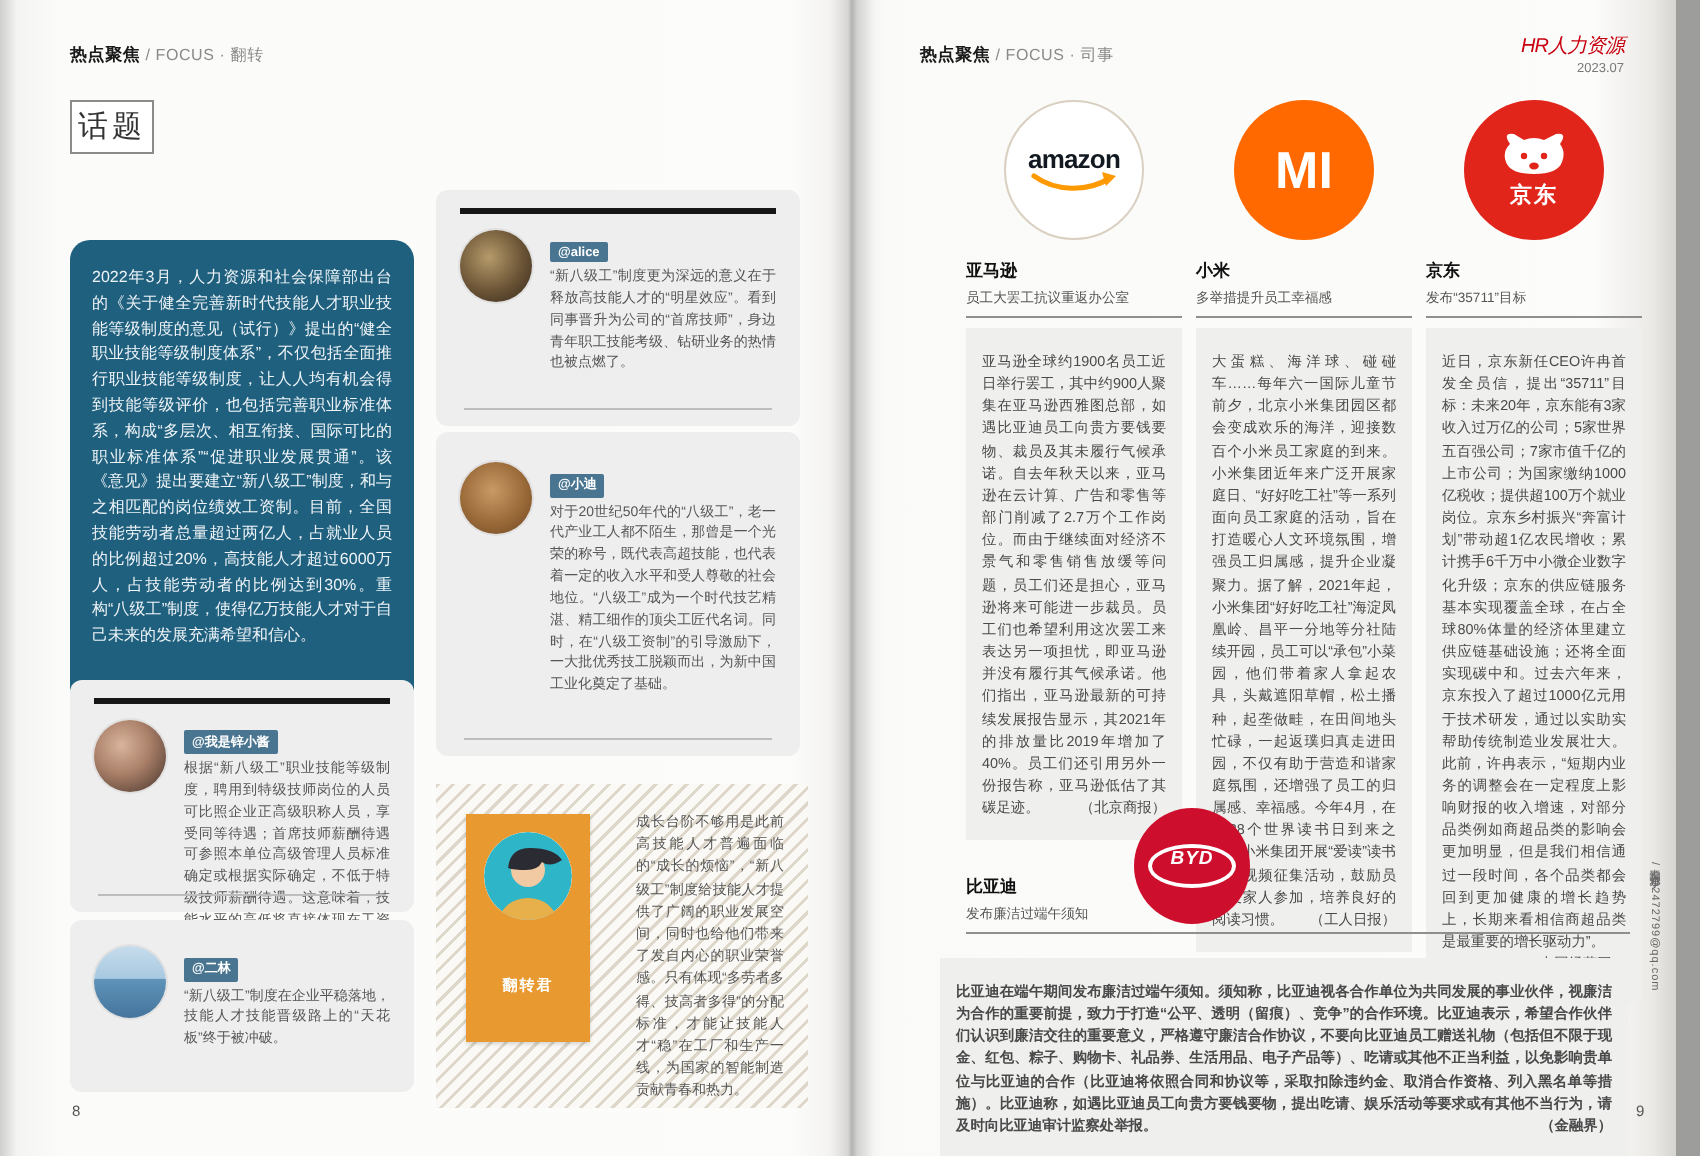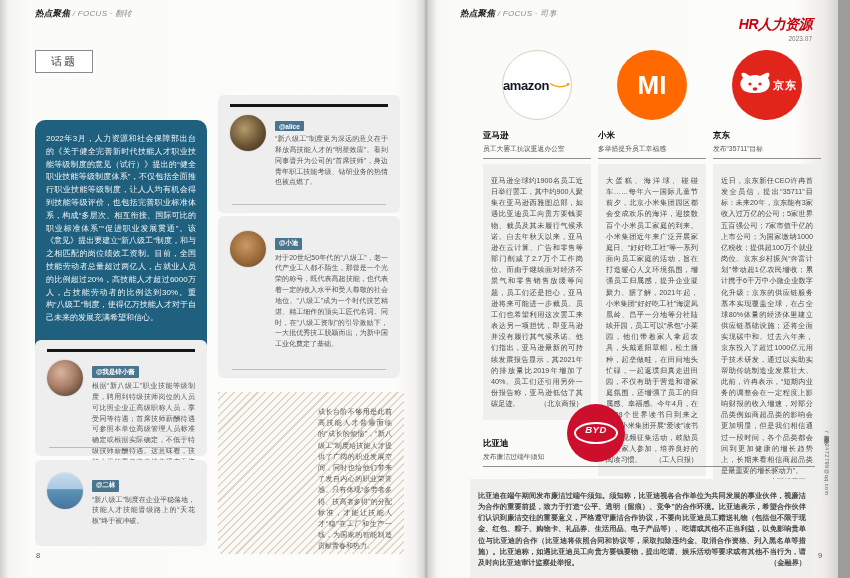--- a/index.html
+++ b/index.html
@@ -18,30 +18,30 @@
     left:425px;width:413px;
     background:linear-gradient(90deg,#e6e6e4 0%,#fafaf8 4%,#fcfcfb 90%,#eceae7 97%,#d6d4d1 100%);
   }
   .fold{
     position:absolute;left:415px;top:0;width:22px;height:578px;z-index:5;pointer-events:none;
     background:linear-gradient(90deg,rgba(0,0,0,0) 0%,rgba(0,0,0,.10) 40%,rgba(0,0,0,.22) 50%,rgba(0,0,0,.10) 62%,rgba(0,0,0,0) 100%);
   }
   .edge-right{position:absolute;left:838px;top:0;width:12px;height:578px;background:#9d9d9b;}
 
   
-  .hdr{position:absolute;top:8px;font-size:8px;color:#8a8a8a;letter-spacing:.3px;font-style:italic;}
+  .hdr{position:absolute;top:22px;font-size:8px;color:#8a8a8a;letter-spacing:.3px;}
   .hdr b{color:#1a1a1a;font-size:8.5px;}
   .brand{position:absolute;right:26px;top:16px;text-align:right;}
-  .brand .logo{font-size:14px;font-weight:bold;font-style:italic;color:#c8000f;letter-spacing:-.5px;}
+  .brand .logo{font-size:10px;font-weight:normal;font-style:italic;color:#c8000f;letter-spacing:-.5px;}
   .brand .issue{font-size:6.5px;color:#777;margin-top:1px;}
 
   
   .topicbox{
     position:absolute;left:35px;top:50px;border:1px solid #8b8b8b;color:#333;
-    font-size:11px;padding:3px 15px;letter-spacing:2px;background:#fff;
+    font-size:15px;padding:3px 3px;letter-spacing:2px;background:#fff;
   }
   .banner{
     position:absolute;left:35px;top:86px;width:172px;height:34px;background:#e8992f;
     color:#fff;font-size:8.6px;font-weight:bold;display:flex;align-items:center;justify-content:center;
     letter-spacing:.4px;
   }
   .banner .mk{width:3px;height:3px;background:#fff;margin:0 6px;flex:0 0 auto;}
   .intro{
     position:absolute;left:35px;top:120px;width:172px;height:236px;background:#20607f;
     border-radius:10px;box-sizing:border-box;padding:13px 11px;
@@ -76,21 +76,21 @@
     box-shadow:0 1px 2px rgba(0,0,0,.15);
   }
   .hostcard .havatar{width:44px;height:44px;border-radius:50%;margin:9px auto 28px auto;display:block;background:#fff;}
   .hostname{color:#fff;font-size:7.5px;font-weight:bold;letter-spacing:1px;}
   .hosttext{margin-left:88px;font-size:7px;line-height:1.6;color:#565656;text-align:justify;}
 
   
   .ncol{position:absolute;top:50px;width:108px;}
   .c1{left:58px;} .c2{left:173px;} .c3{left:288px;}
   .logo-circle{
-    width:70px;height:70px;border-radius:50%;margin:0 auto;display:flex;flex-direction:row;
+    width:70px;height:70px;border-radius:50%;margin:0 auto;display:flex;flex-direction:column;
     align-items:center;justify-content:center;
   }
   .lg-amazon{background:#fff;border:1px solid #d9d0c1;box-sizing:border-box;}
   .lg-amazon .aztxt{font-size:13px;font-weight:bold;color:#131921;letter-spacing:-.4px;line-height:1;}
   .lg-mi{background:#ff6900;}
   .lg-mi .mitxt{color:#fff;font-size:26px;font-weight:bold;letter-spacing:0;line-height:1;text-align:right;}
   .lg-jd{background:#e1251b;}
   .lg-jd .jdtxt{color:#fff;font-size:11px;font-weight:bold;letter-spacing:1px;line-height:1;margin-top:1px;}
   .lg-byd{background:#ce0e2d;}
   .bydoval{
@@ -169,20 +169,29 @@
       <div class="avatar av-dog"></div>
       <div class="cbody">
         <span class="tag">@小迪</span>
         <div class="ctext">对于20世纪50年代的“八级工”，老一代产业工人都不陌生，那曾是一个光荣的称号，既代表高超技能，也代表着一定的收入水平和受人尊敬的社会地位。“八级工”成为一个时代技艺精湛、精工细作的顶尖工匠代名词。同时，在“八级工资制”的引导激励下，一大批优秀技工脱颖而出，为新中国工业化奠定了基础。</div>
       </div>
     </div>
     <div class="rule-bot"></div>
   </div>
 
   <div class="striped">
+    <div class="hostcard">
+      <svg class="havatar" viewBox="0 0 44 44">
+        <circle cx="22" cy="22" r="22" fill="#2fb5c8"></circle>
+        <path d="M8 44 a14 11 0 0 1 28 0 Z" fill="#e8b04b"></path>
+        <circle cx="22" cy="19" r="8.5" fill="#f1c9a3"></circle>
+        <path d="M12 18 q1-10 11-10 q12 0 16 6 q-6 4 -10 1 q-2 4 -8 4 q-6 0 -9 -1 Z" fill="#2b2b34"></path>
+      </svg>
+      <div class="hostname">翻转君</div>
+    </div>
     <div class="hosttext">成长台阶不够用是此前高技能人才普遍面临的“成长的烦恼”，“新八级工”制度给技能人才提供了广阔的职业发展空间，同时也给他们带来了发自内心的职业荣誉感。只有体现“多劳者多得、技高者多得”的分配标准，才能让技能人才“稳”在工厂和生产一线，为国家的智能制造贡献青春和热力。</div>
   </div>
 
   <div class="pagenum" style="left:36px;">8</div>
 </div>
 
 <div class="page page-right">
 
   <div class="hdr" style="left:35px;">
     <b>热点聚焦</b><span> / FOCUS · 司事</span>

